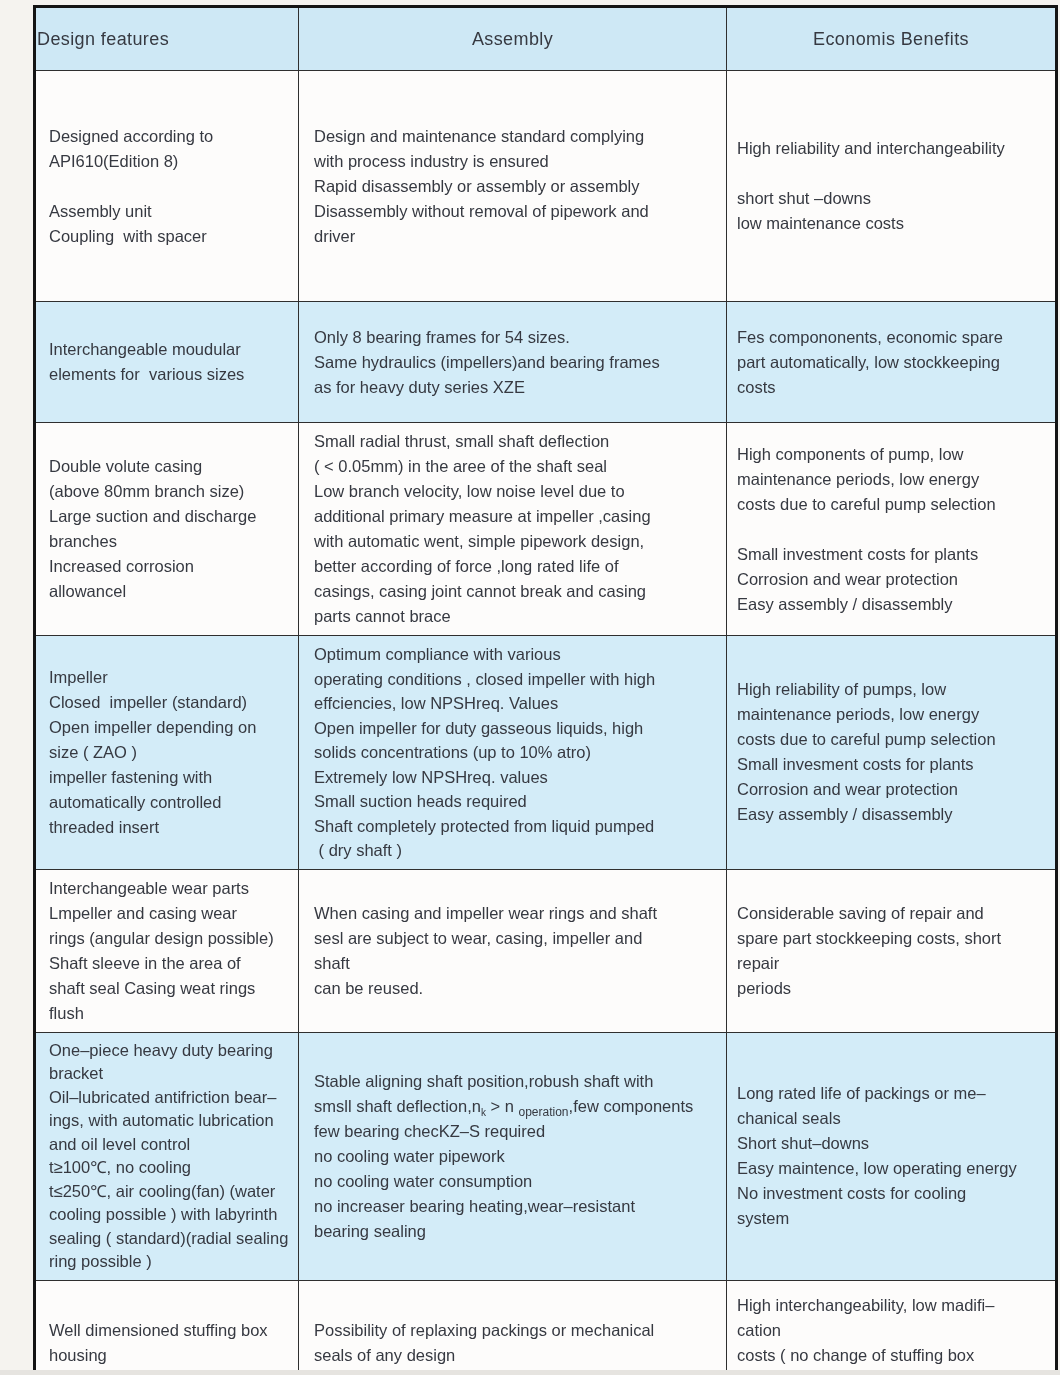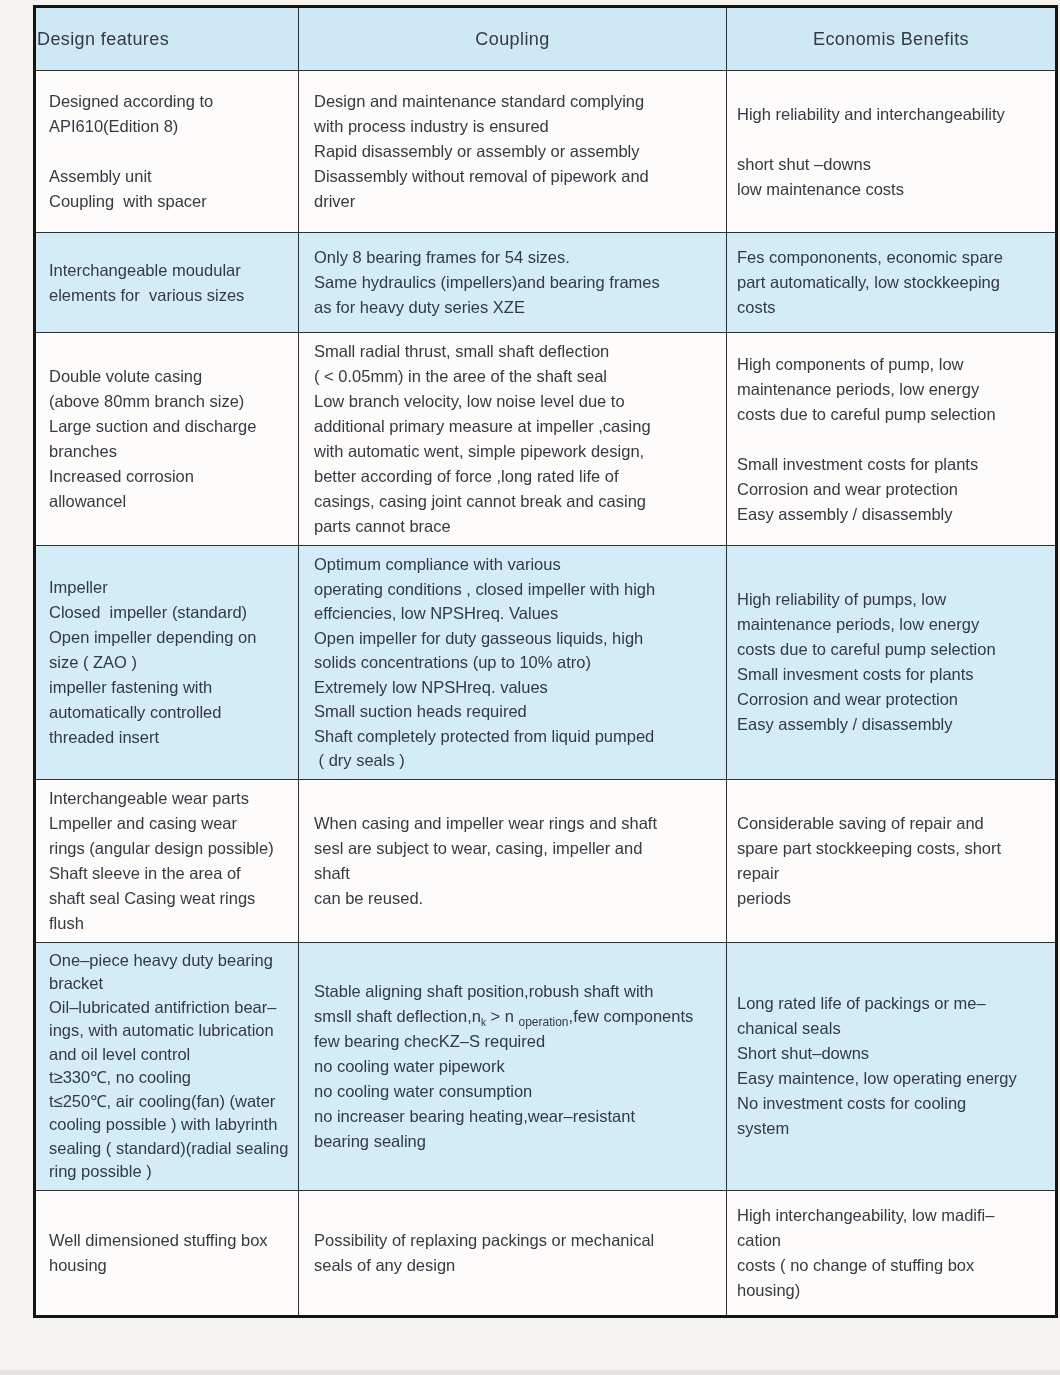--- a/index.html
+++ b/index.html
@@ -45,26 +45,26 @@
 
 <table class="doc">
   <colgroup>
     <col style="width:264px">
     <col style="width:428px">
     <col style="width:330px">
   </colgroup>
   <thead>
     <tr style="height:64px">
       <th class="hdr-features">Design features</th>
-      <th>Coupling</th>
+      <th>Assembly</th>
       <th>Economis Benefits</th>
     </tr>
   </thead>
   <tbody>
-    <tr class="row-white r1" style="height:162px">
+    <tr class="row-white r1" style="height:231px">
       <td class="features">
           <div>
             <div class="line">Designed according to</div>
             <div class="line">API610(Edition 8)</div>
             <div class="line blank"></div>
             <div class="line">Assembly unit</div>
             <div class="line">Coupling  with spacer</div>
           </div>
         </td>
       <td class="advantages">
@@ -78,21 +78,21 @@
         </td>
       <td class="benefits">
           <div>
             <div class="line">High reliability and interchangeability</div>
             <div class="line blank"></div>
             <div class="line">short shut –downs</div>
             <div class="line">low maintenance costs</div>
           </div>
         </td>
     </tr>
-    <tr class="row-blue r2" style="height:100px">
+    <tr class="row-blue r2" style="height:121px">
       <td class="features">
           <div>
             <div class="line">Interchangeable moudular</div>
             <div class="line">elements for  various sizes</div>
           </div>
         </td>
       <td class="advantages">
           <div>
             <div class="line">Only 8 bearing frames for 54 sizes.</div>
             <div class="line">Same hydraulics (impellers)and bearing frames</div>
@@ -157,21 +157,21 @@
       <td class="advantages">
           <div>
             <div class="line">Optimum compliance with various</div>
             <div class="line">operating conditions , closed impeller with high</div>
             <div class="line">effciencies, low NPSHreq. Values</div>
             <div class="line">Open impeller for duty gasseous liquids, high</div>
             <div class="line">solids concentrations (up to 10% atro)</div>
             <div class="line">Extremely low NPSHreq. values</div>
             <div class="line">Small suction heads required</div>
             <div class="line">Shaft completely protected from liquid pumped</div>
-            <div class="line"> ( dry seals )</div>
+            <div class="line"> ( dry shaft )</div>
           </div>
         </td>
       <td class="benefits">
           <div>
             <div class="line">High reliability of pumps, low</div>
             <div class="line">maintenance periods, low energy</div>
             <div class="line">costs due to careful pump selection</div>
             <div class="line">Small invesment costs for plants</div>
             <div class="line">Corrosion and wear protection</div>
             <div class="line">Easy assembly / disassembly</div>
@@ -207,21 +207,21 @@
         </td>
     </tr>
     <tr class="row-blue r6" style="height:245px">
       <td class="features">
           <div>
             <div class="line">One–piece heavy duty bearing</div>
             <div class="line">bracket</div>
             <div class="line">Oil–lubricated antifriction bear–</div>
             <div class="line">ings, with automatic lubrication</div>
             <div class="line">and oil level control</div>
-            <div class="line">t≥330℃, no cooling</div>
+            <div class="line">t≥100℃, no cooling</div>
             <div class="line">t≤250℃, air cooling(fan) (water</div>
             <div class="line">cooling possible ) with labyrinth</div>
             <div class="line">sealing ( standard)(radial sealing</div>
             <div class="line">ring possible )</div>
           </div>
         </td>
       <td class="advantages">
         <div>
           <div class="line">Stable aligning shaft position,robush shaft with</div>
           <div class="line"><span>smsll shaft deflection,n</span><sub class="sub-k">k</sub><span> &gt; n </span><sub class="sub-op">operation</sub><span>,few components</span></div>

